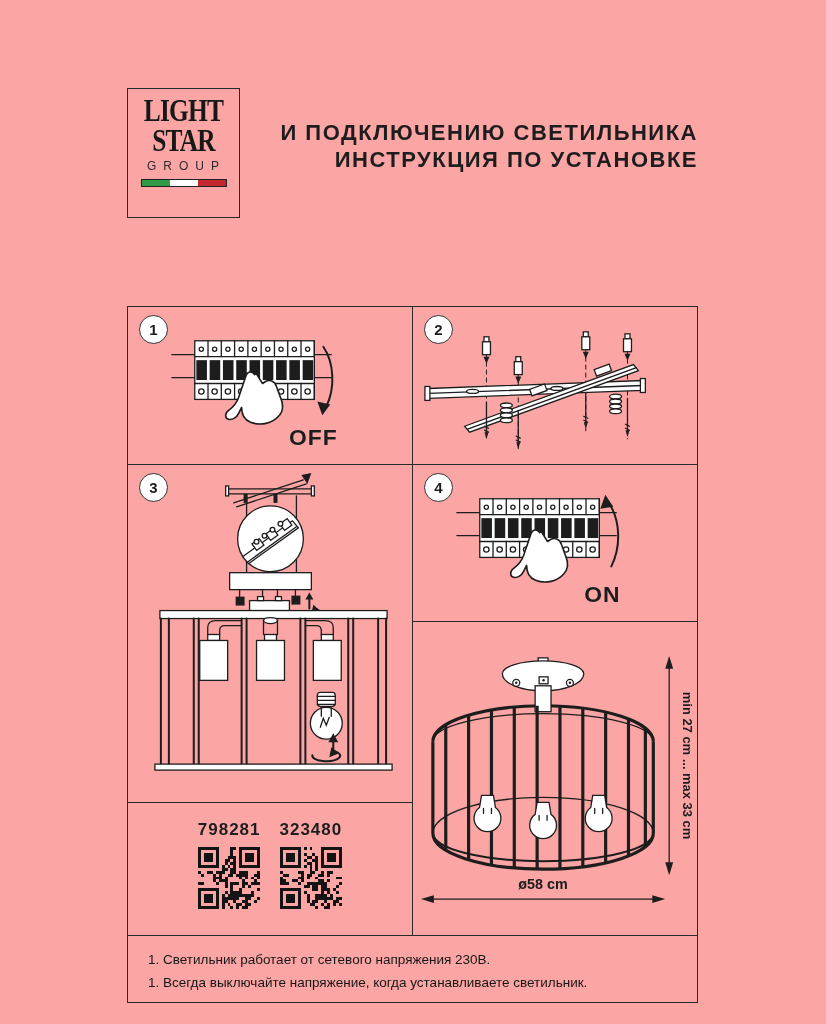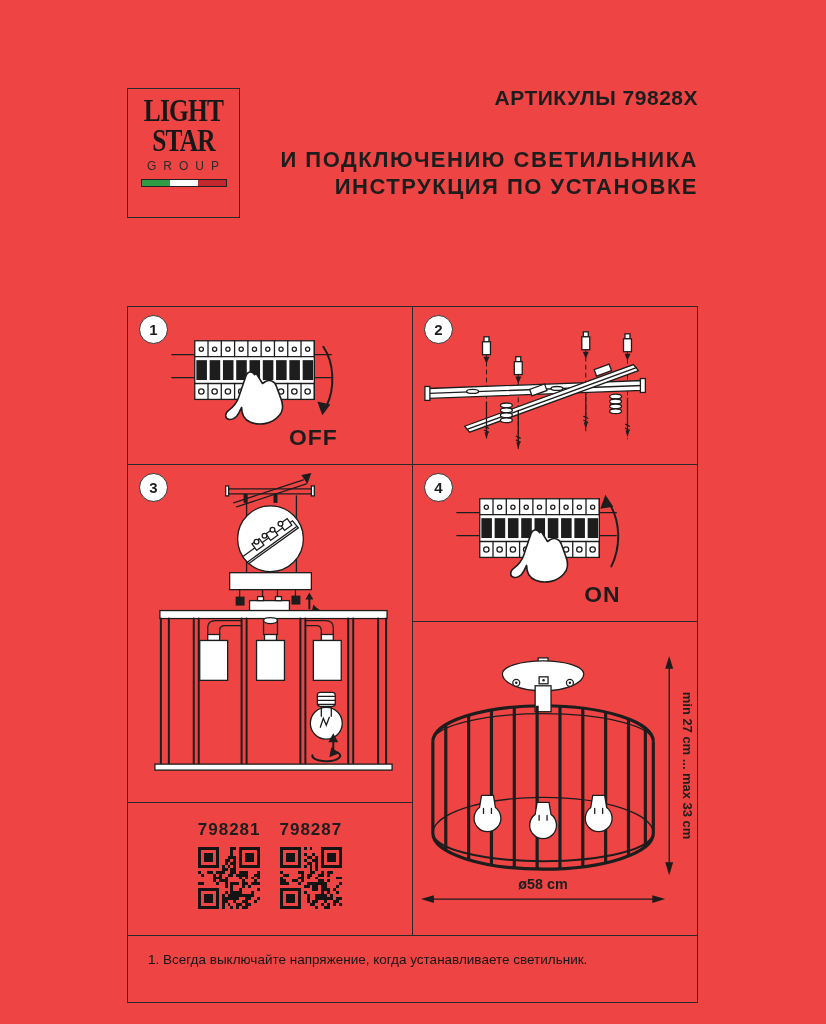--- a/index.html
+++ b/index.html
@@ -1,16 +1,16 @@
 <!DOCTYPE html>
 <html><head>
 <meta charset="utf-8">
 <style>
   html,body{margin:0;padding:0;background:#fff;}
-  .page{position:relative;width:826px;height:1024px;background:#ef4444;overflow:hidden;
+  .page{position:relative;width:826px;height:1024px;background:#fca5a5;overflow:hidden;
         font-family:"Liberation Sans",sans-serif;color:#1d1d1d;}
   
   .logo{position:absolute;left:127px;top:88px;width:113px;height:130px;border:1.5px solid #2a2a2a;
         box-sizing:border-box;text-align:center;padding-top:7px;}
   .logo-w1,.logo-w2{font-family:"Liberation Serif",serif;font-weight:bold;font-size:31px;line-height:30px;
         letter-spacing:-1px;transform:scaleX(0.82);transform-origin:50% 50%;color:#181818;}
   .logo-w3{font-size:12px;letter-spacing:7px;margin-top:3px;margin-left:6px;color:#2b2b2b;}
   .logo-flag{width:86px;height:8px;margin:6px auto 0 auto;border:1px solid #222;display:flex;box-sizing:border-box;}
   .logo-flag span{flex:1;height:100%;}
   
@@ -97,21 +97,20 @@
     <div class="logo-w2">STAR</div>
     <div class="logo-w3">GROUP</div>
     <div class="logo-flag">
       <span id="flag-g" style="background: rgb(47, 155, 69);"></span>
       <span id="flag-w" style="background: rgb(255, 255, 255);"></span>
       <span id="flag-r" style="background: rgb(193, 39, 45);"></span>
     </div>
   </div>
 
   <div class="title-block">
-    <div class="tt1">АРТИКУЛЫ 79828X</div>
     <div class="tt-gap"></div>
     <div class="tt2">И ПОДКЛЮЧЕНИЮ СВЕТИЛЬНИКА</div>
     <div class="tt2">ИНСТРУКЦИЯ ПО УСТАНОВКЕ</div>
   </div>
 
   <div class="grid">
 
     <div class="cell c1">
       <div class="badge">
           <span>1</span>
@@ -608,21 +607,21 @@
                 <rect x="6" y="20" width="1" height="1"></rect>
                 <rect x="8" y="20" width="1" height="1"></rect>
                 <rect x="11" y="20" width="1" height="1"></rect>
                 <rect x="13" y="20" width="1" height="1"></rect>
                 <rect x="15" y="20" width="1" height="1"></rect>
                 <rect x="16" y="20" width="1" height="1"></rect>
               </g>
             </svg>
         </div>
         <div class="qr-block">
-          <div class="qr-label">798287</div>
+          <div class="qr-label">323480</div>
           <svg id="qr-b" viewBox="0 0 21 21" shape-rendering="crispEdges">
               <g fill="#141414">
                 <rect x="0" y="0" width="1" height="1"></rect>
                 <rect x="1" y="0" width="1" height="1"></rect>
                 <rect x="2" y="0" width="1" height="1"></rect>
                 <rect x="3" y="0" width="1" height="1"></rect>
                 <rect x="4" y="0" width="1" height="1"></rect>
                 <rect x="5" y="0" width="1" height="1"></rect>
                 <rect x="6" y="0" width="1" height="1"></rect>
                 <rect x="8" y="0" width="1" height="1"></rect>
@@ -825,17 +824,18 @@
                 <rect x="12" y="20" width="1" height="1"></rect>
                 <rect x="15" y="20" width="1" height="1"></rect>
                 <rect x="16" y="20" width="1" height="1"></rect>
               </g>
             </svg>
         </div>
       </div>
     </div>
 
     <div class="cell c7">
+      <div class="note-line">1. Светильник работает от сетевого напряжения 230В.</div>
       <div class="note-line">1. Всегда выключайте напряжение, когда устанавливаете светильник.</div>
     </div>
 
   </div>
 </div>
 
 </body></html>

